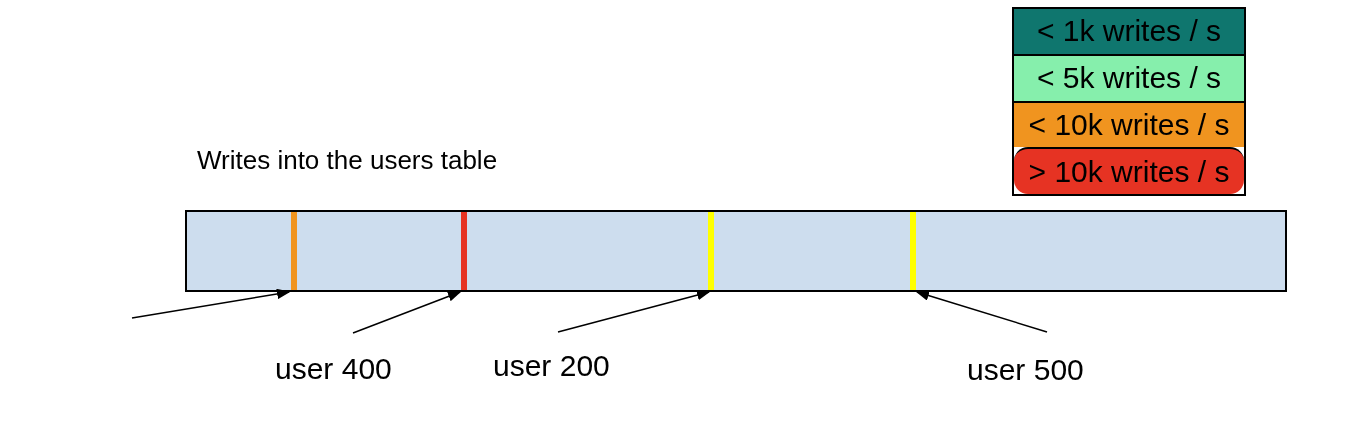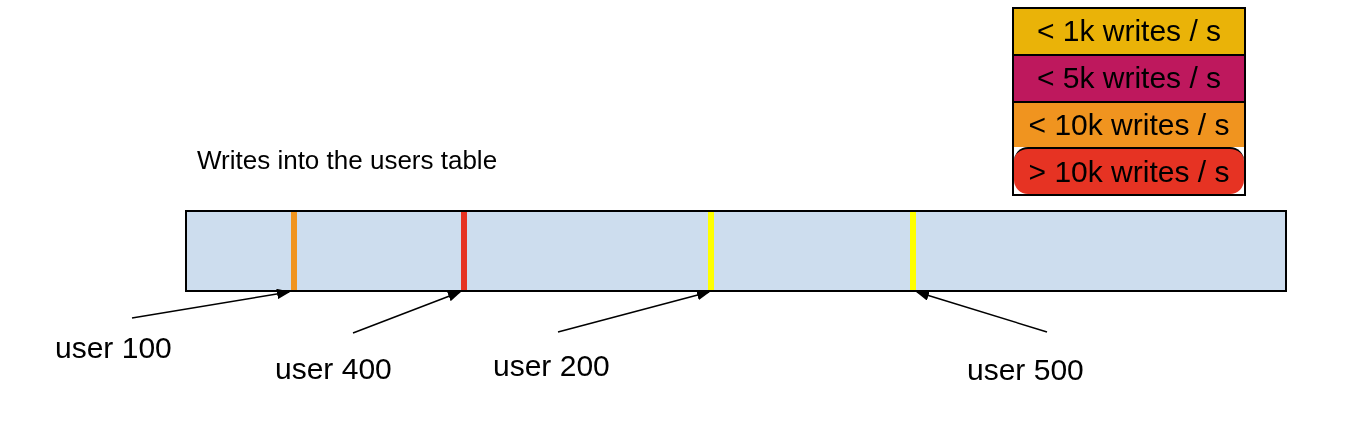--- a/index.html
+++ b/index.html
@@ -78,24 +78,24 @@
   .user-label.u400 { left: 967px; top: 355px; }
 </style>
 </head>
 <body>
 
 <div class="canvas">
 
   <div class="diagram-title">Writes into the users table</div>
 
   <div class="legend">
-    <div class="legend-row" style="background: #eab308;">
+    <div class="legend-row" style="background: #0f766e;">
       <span>&lt; 1k writes / s</span>
     </div>
-    <div class="legend-row" style="background: #be185d;">
+    <div class="legend-row" style="background: #86efac;">
       <span>&lt; 5k writes / s</span>
     </div>
     <div class="legend-row" style="background: rgb(240, 148, 31);">
       <span>&lt; 10k writes / s</span>
     </div>
     <div class="legend-row" style="background: rgb(230, 51, 35); border-radius: 14px;">
       <span>&gt; 10k writes / s</span>
     </div>
   </div>
 
@@ -111,18 +111,17 @@
       <marker id="ah" markerWidth="9" markerHeight="7" refX="8" refY="3.5" orient="auto">
         <polygon points="0 0, 9 3.5, 0 7" fill="#000000"></polygon>
       </marker>
     </defs>
     <line x1="132" y1="318" x2="289" y2="292" stroke="#000000" stroke-width="1.5" marker-end="url(#ah)"></line>
     <line x1="353" y1="333" x2="460" y2="292" stroke="#000000" stroke-width="1.5" marker-end="url(#ah)"></line>
     <line x1="558" y1="332" x2="709" y2="292" stroke="#000000" stroke-width="1.5" marker-end="url(#ah)"></line>
     <line x1="1047" y1="332" x2="917" y2="292" stroke="#000000" stroke-width="1.5" marker-end="url(#ah)"></line>
   </svg>
 
-  <div class="user-label u100">user 100</div>
   <div class="user-label u200">user 400</div>
   <div class="user-label u300">user 200</div>
   <div class="user-label u400">user 500</div>
 
 </div>
 
 </body></html>

